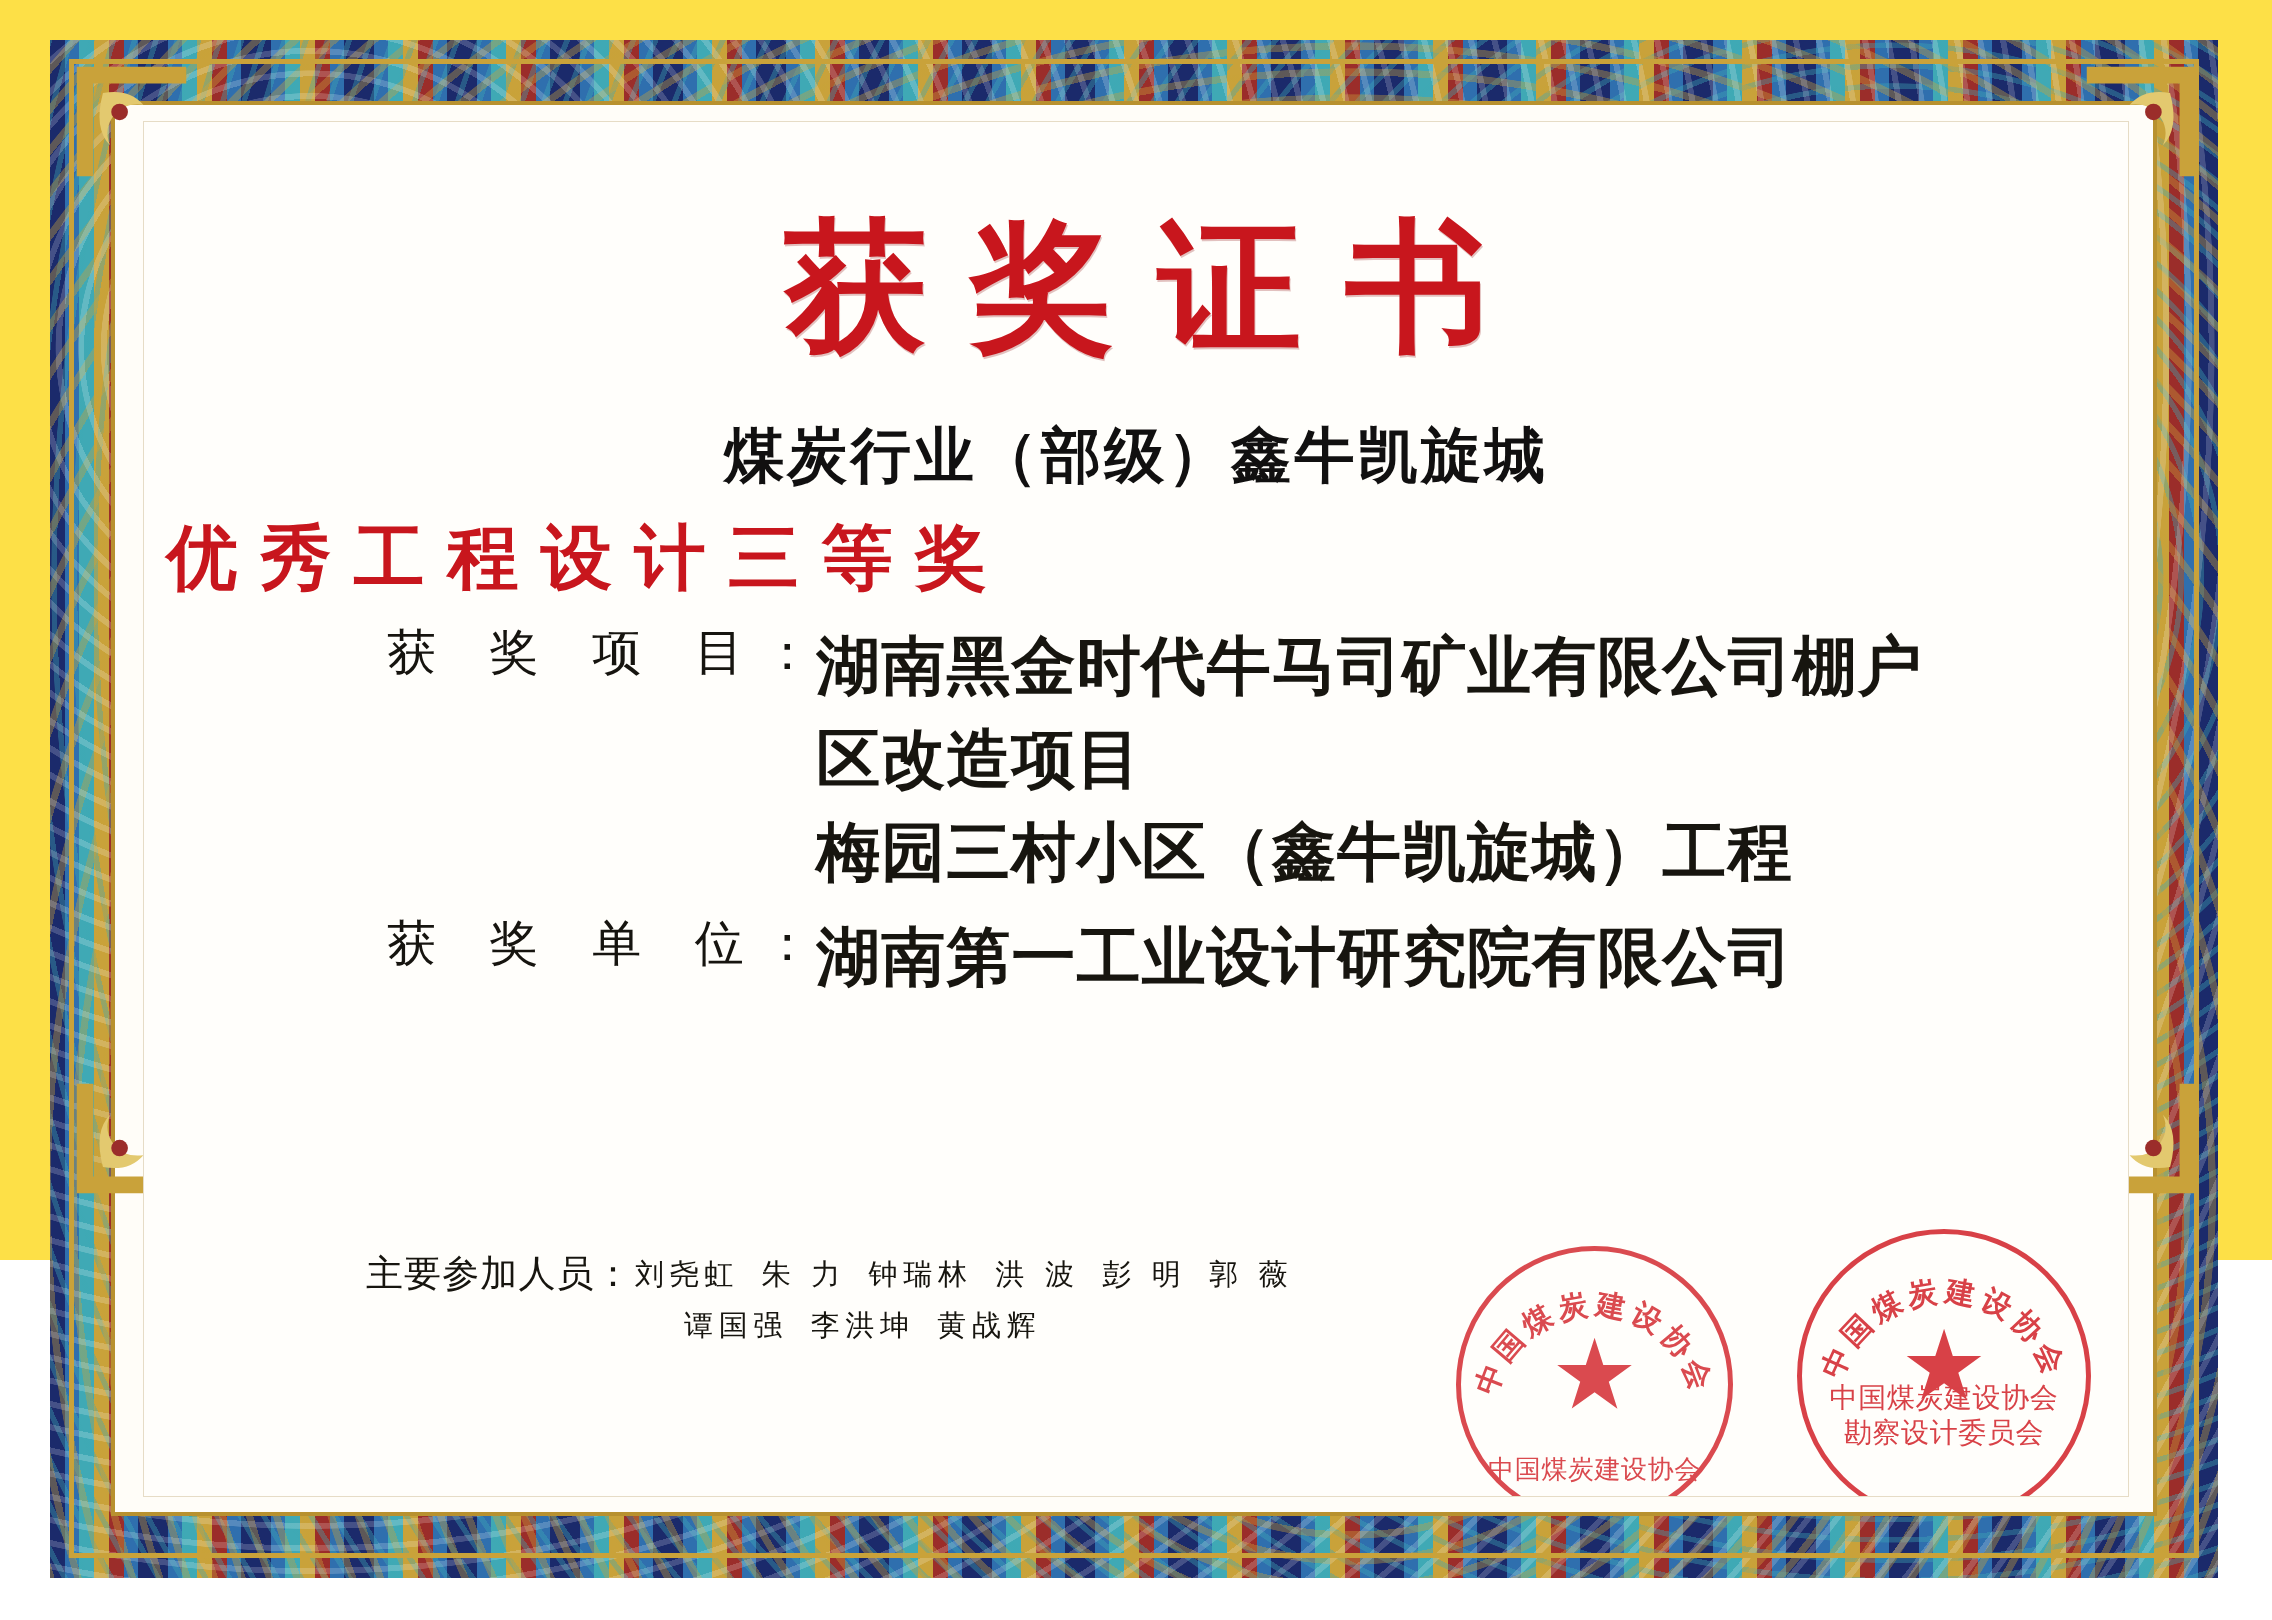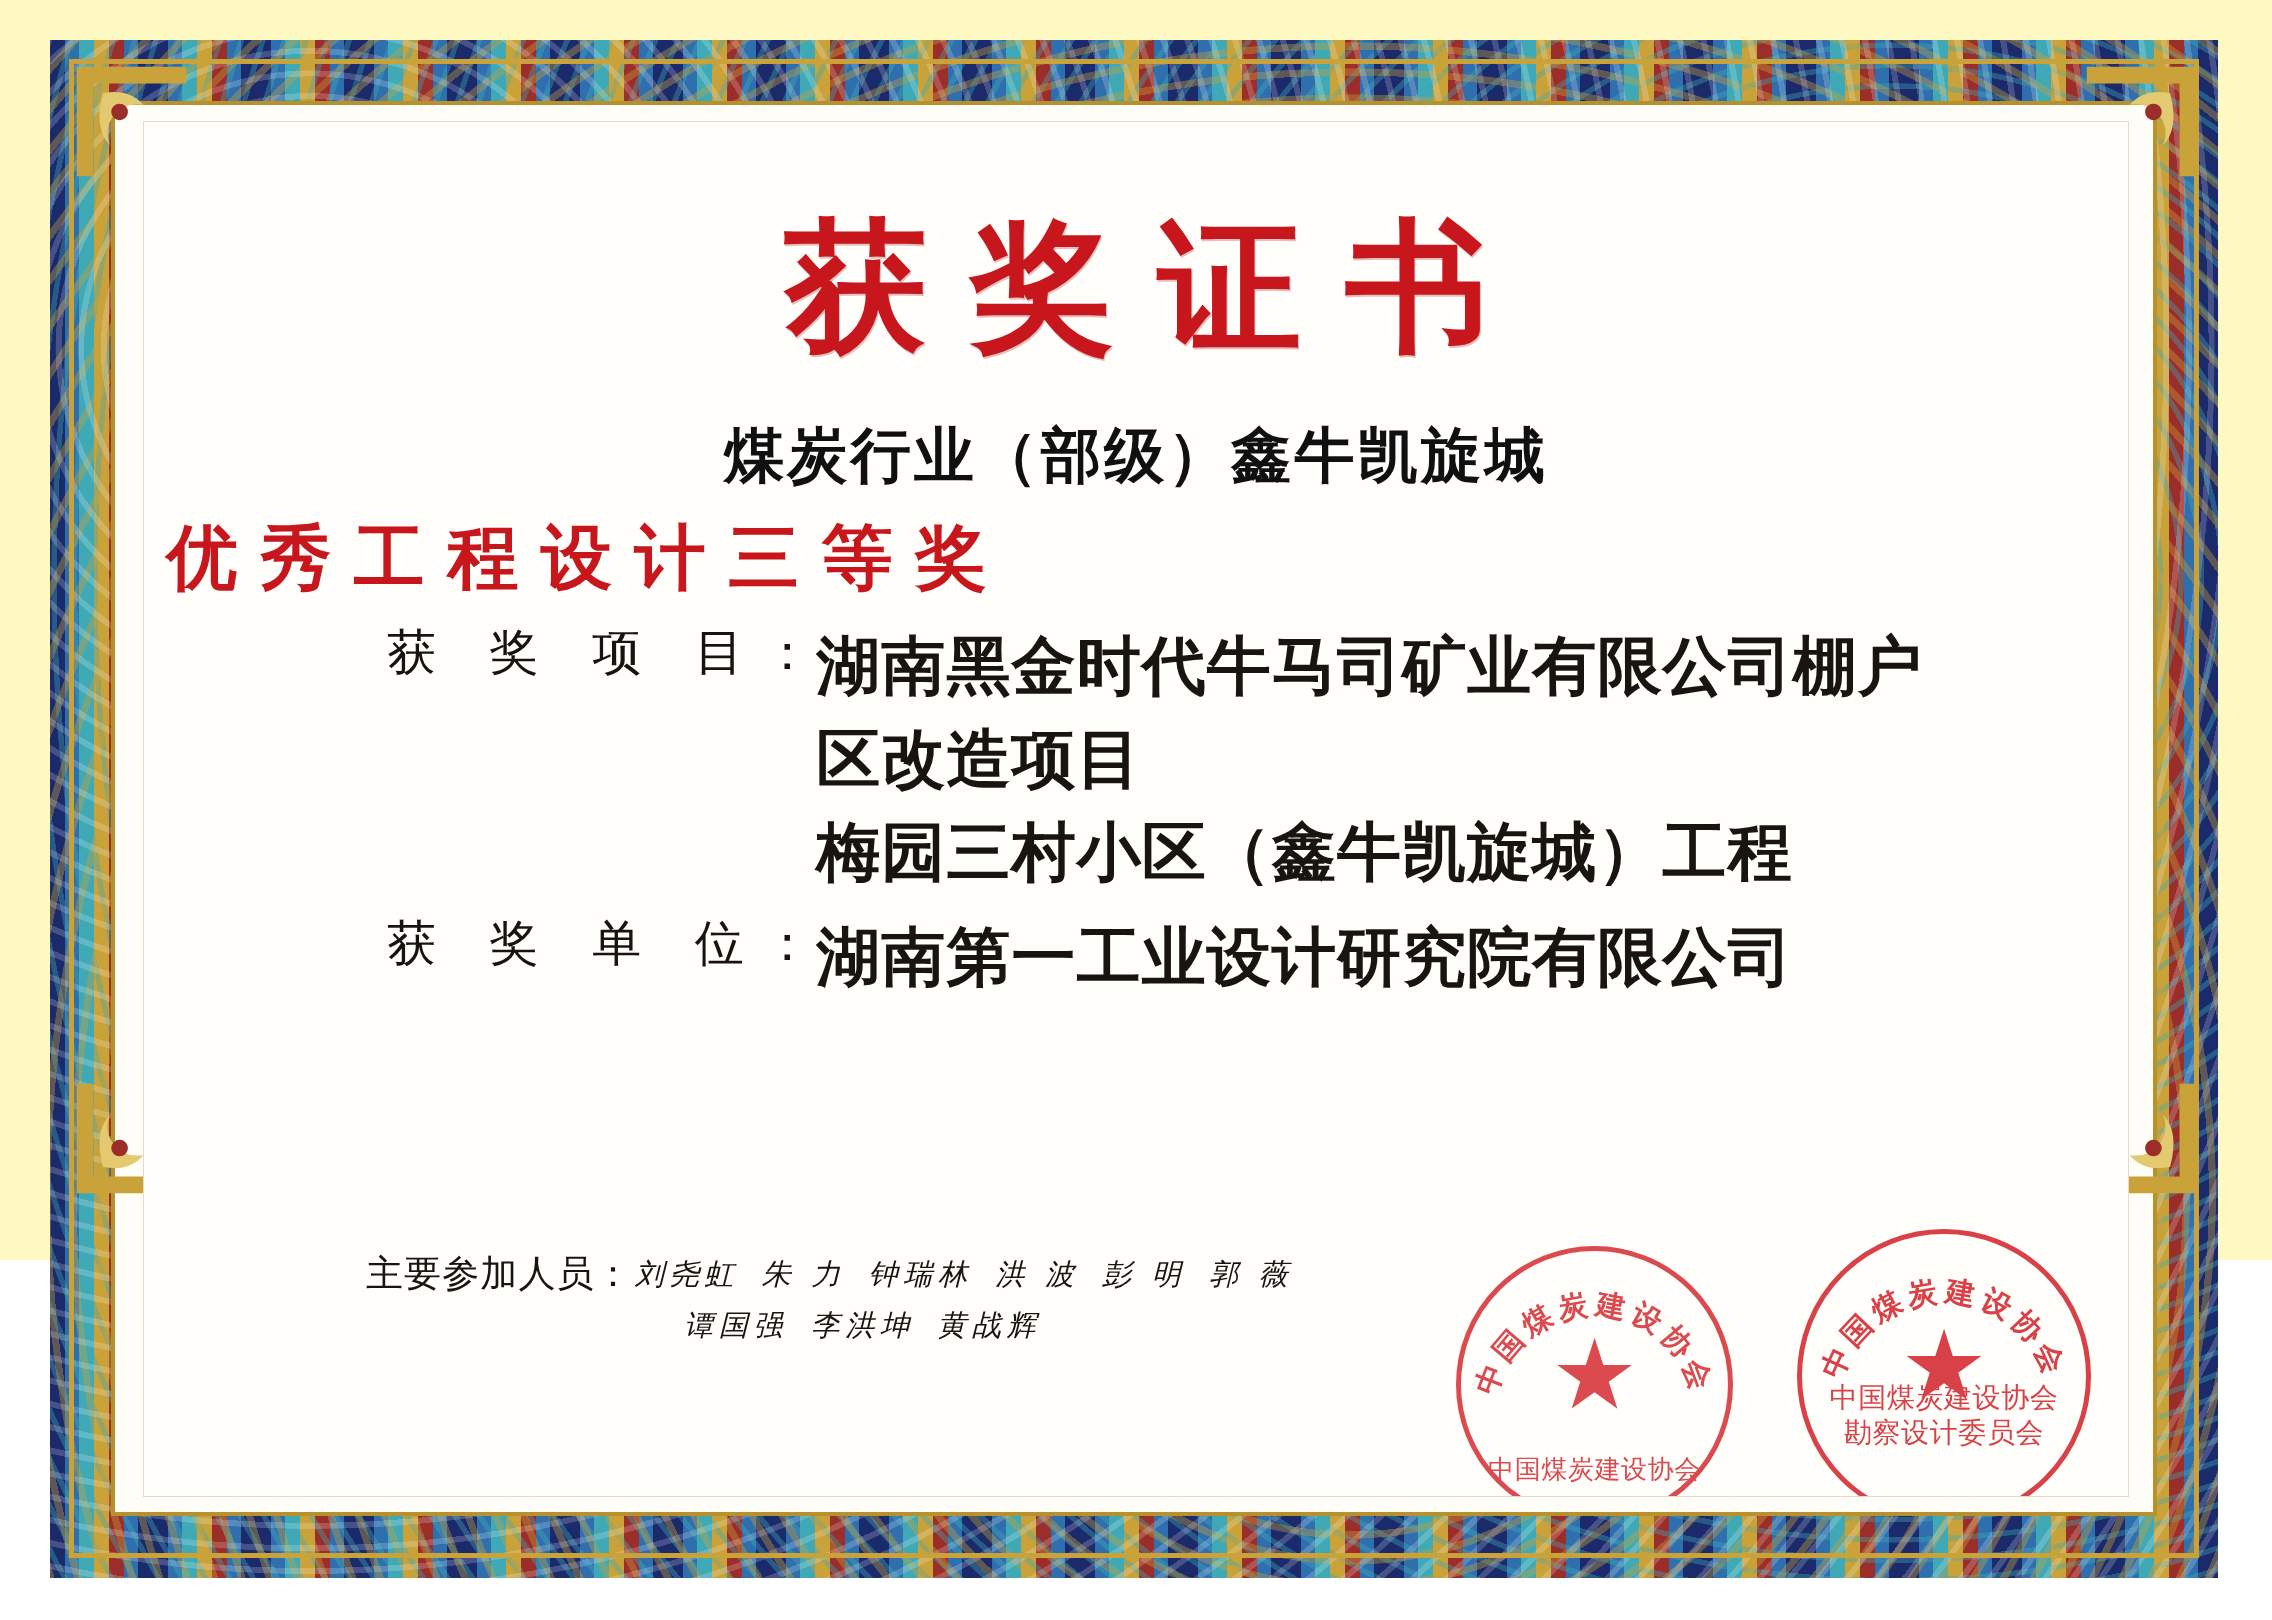--- a/index.html
+++ b/index.html
@@ -13,21 +13,21 @@
     height: 1620px;
     font-family: "Liberation Serif", "DejaVu Serif", serif;
     overflow: hidden;
   }
 
   
   .page {
     position: relative;
     width: 2273px;
     height: 1260px;
-    background: #fef9c3;
+    background: #fde047;
   }
 
   
   .border-frame {
     position: absolute;
     left: 50px;
     top: 40px;
     width: 2168px;
     height: 1538px;
     box-sizing: border-box;
@@ -207,21 +207,21 @@
   }
   .participants .p-names {
     display: inline-block;
     vertical-align: top;
     font-size: 29px;
     color: #17150f;
     line-height: 1.75;
     letter-spacing: 5.7px;
     font-family: "DejaVu Serif", serif;
   }
-  .participants .p-names span.nm { margin-right: 22.6px; font-style: italic; }
+  .participants .p-names span.nm { margin-right: 22.6px; }
   .participants .p-row2 { display: block; padding-left: 49px; }
 
   
   .seal {
     position: absolute;
     border-radius: 50%;
     border: 5.1px solid #d2232a;
     color: #d2232a;
     opacity: .82;
     box-sizing: border-box;

